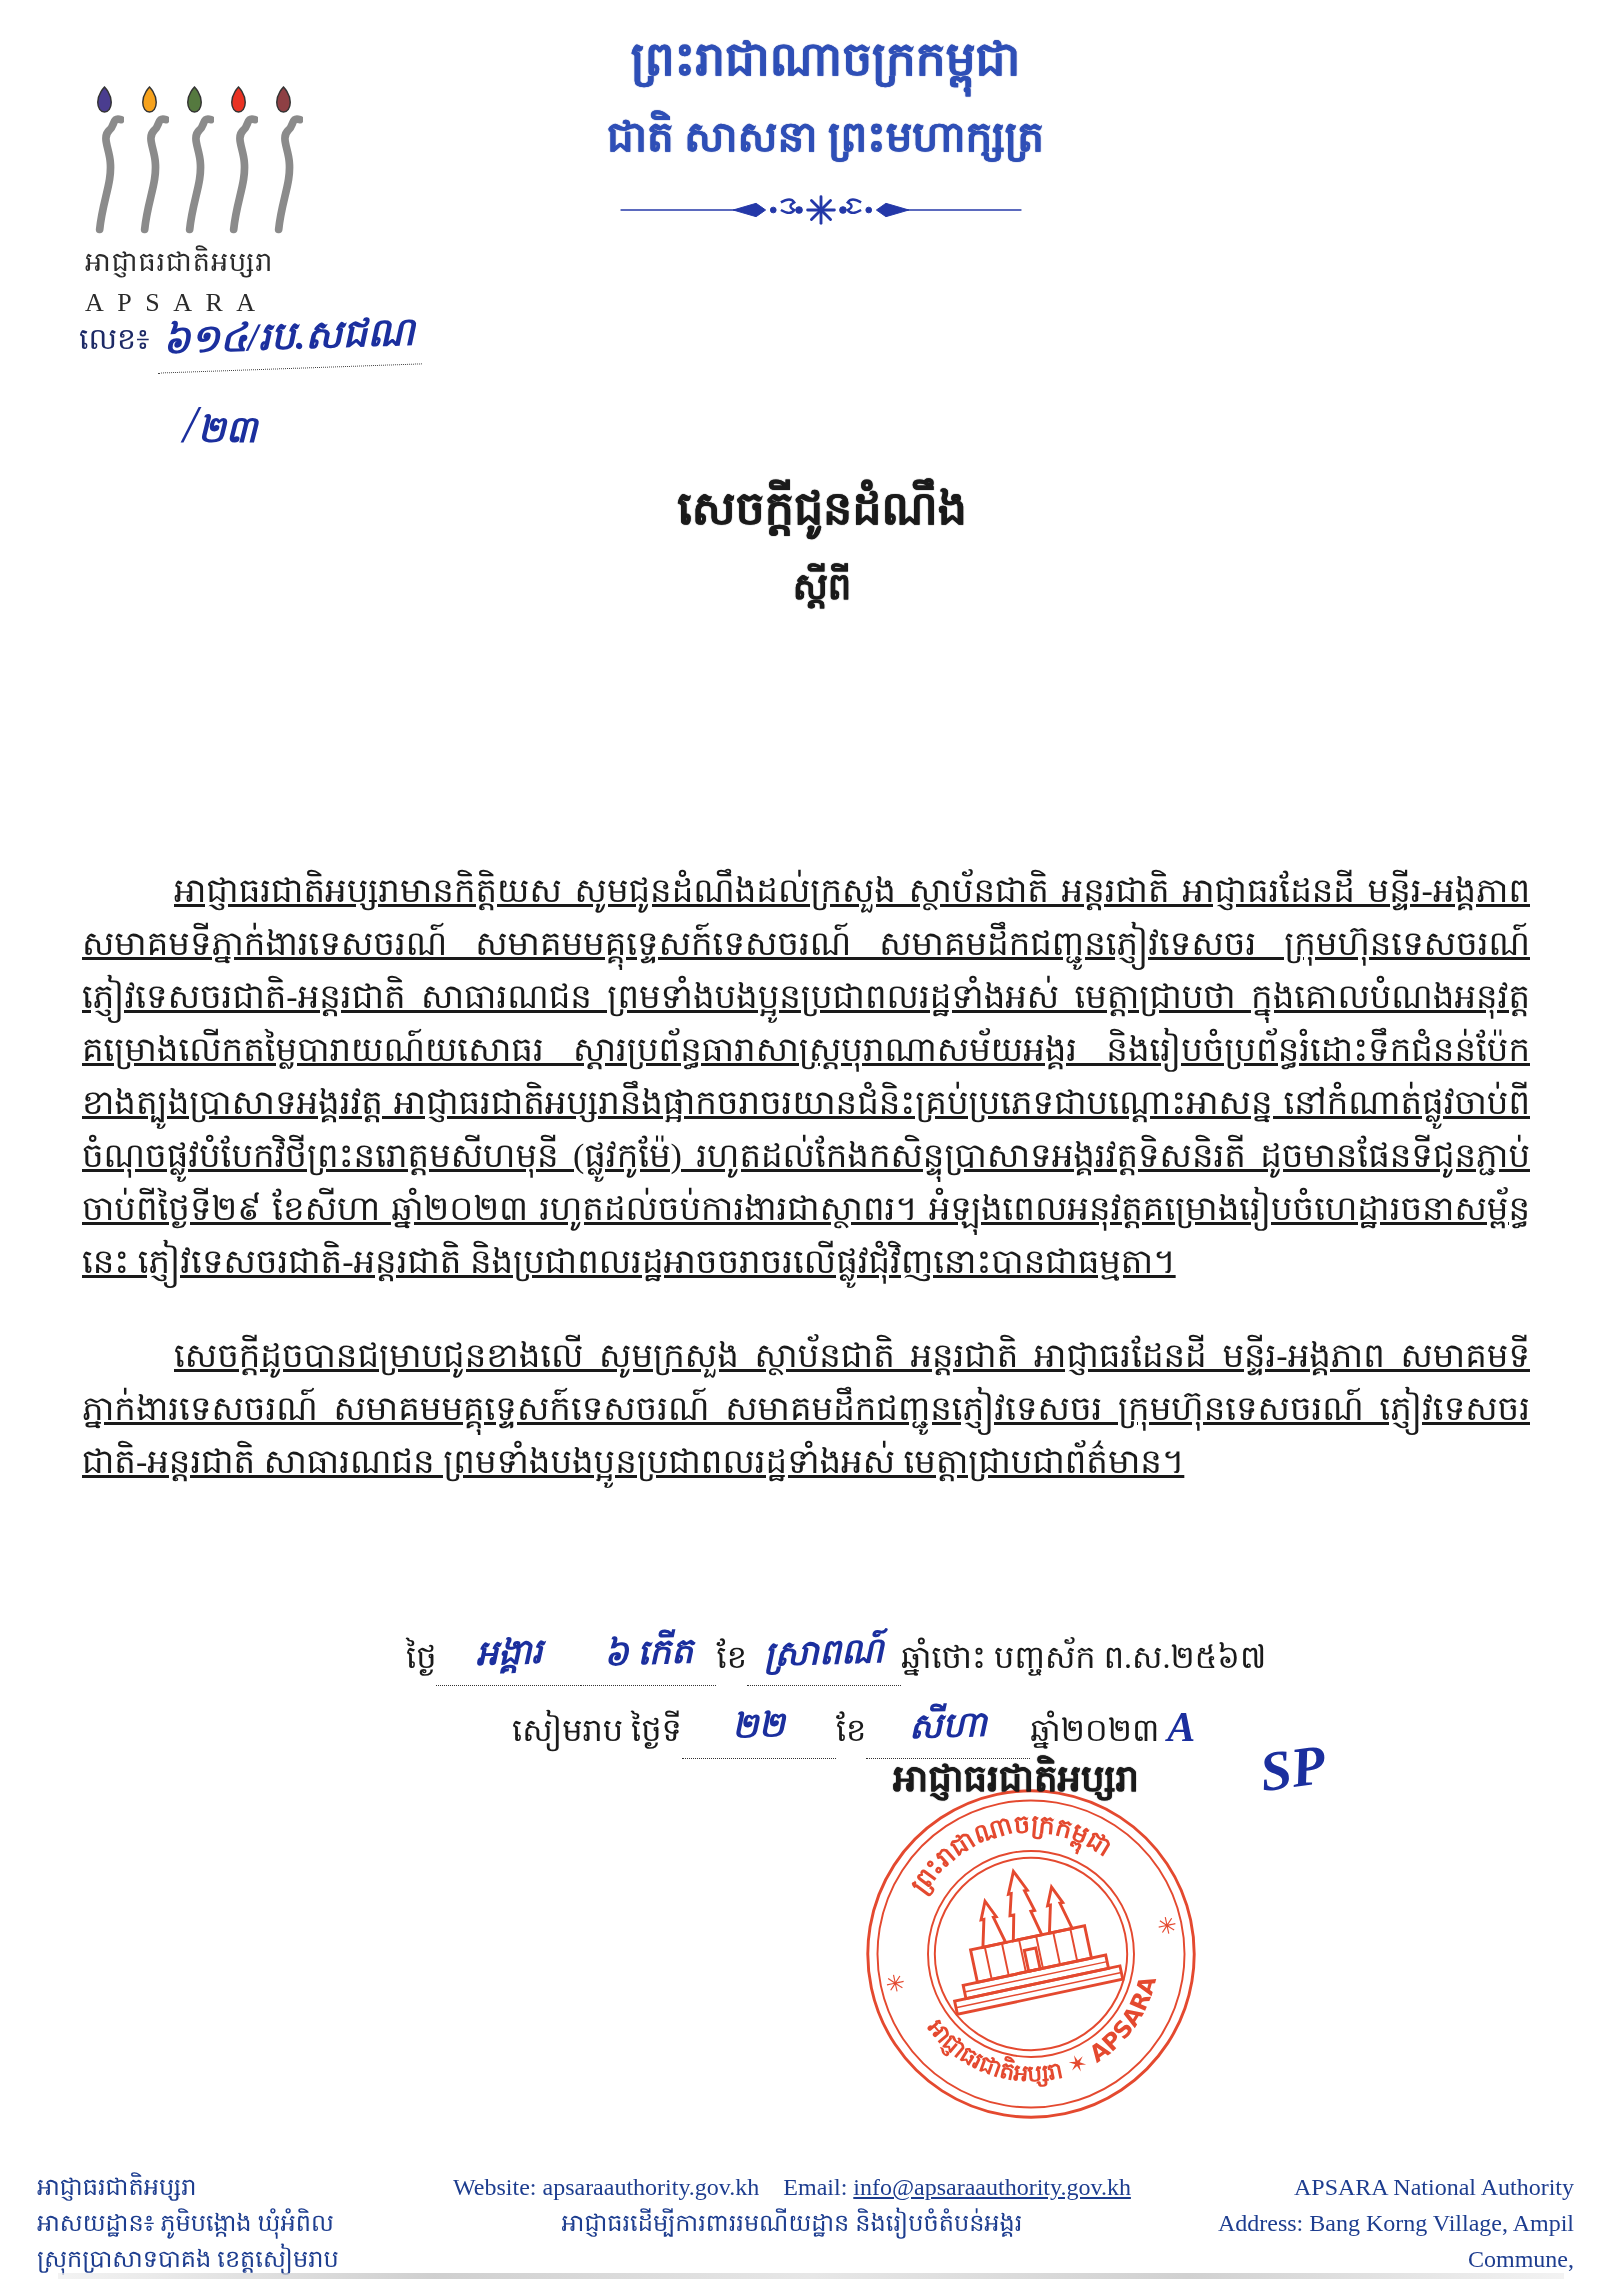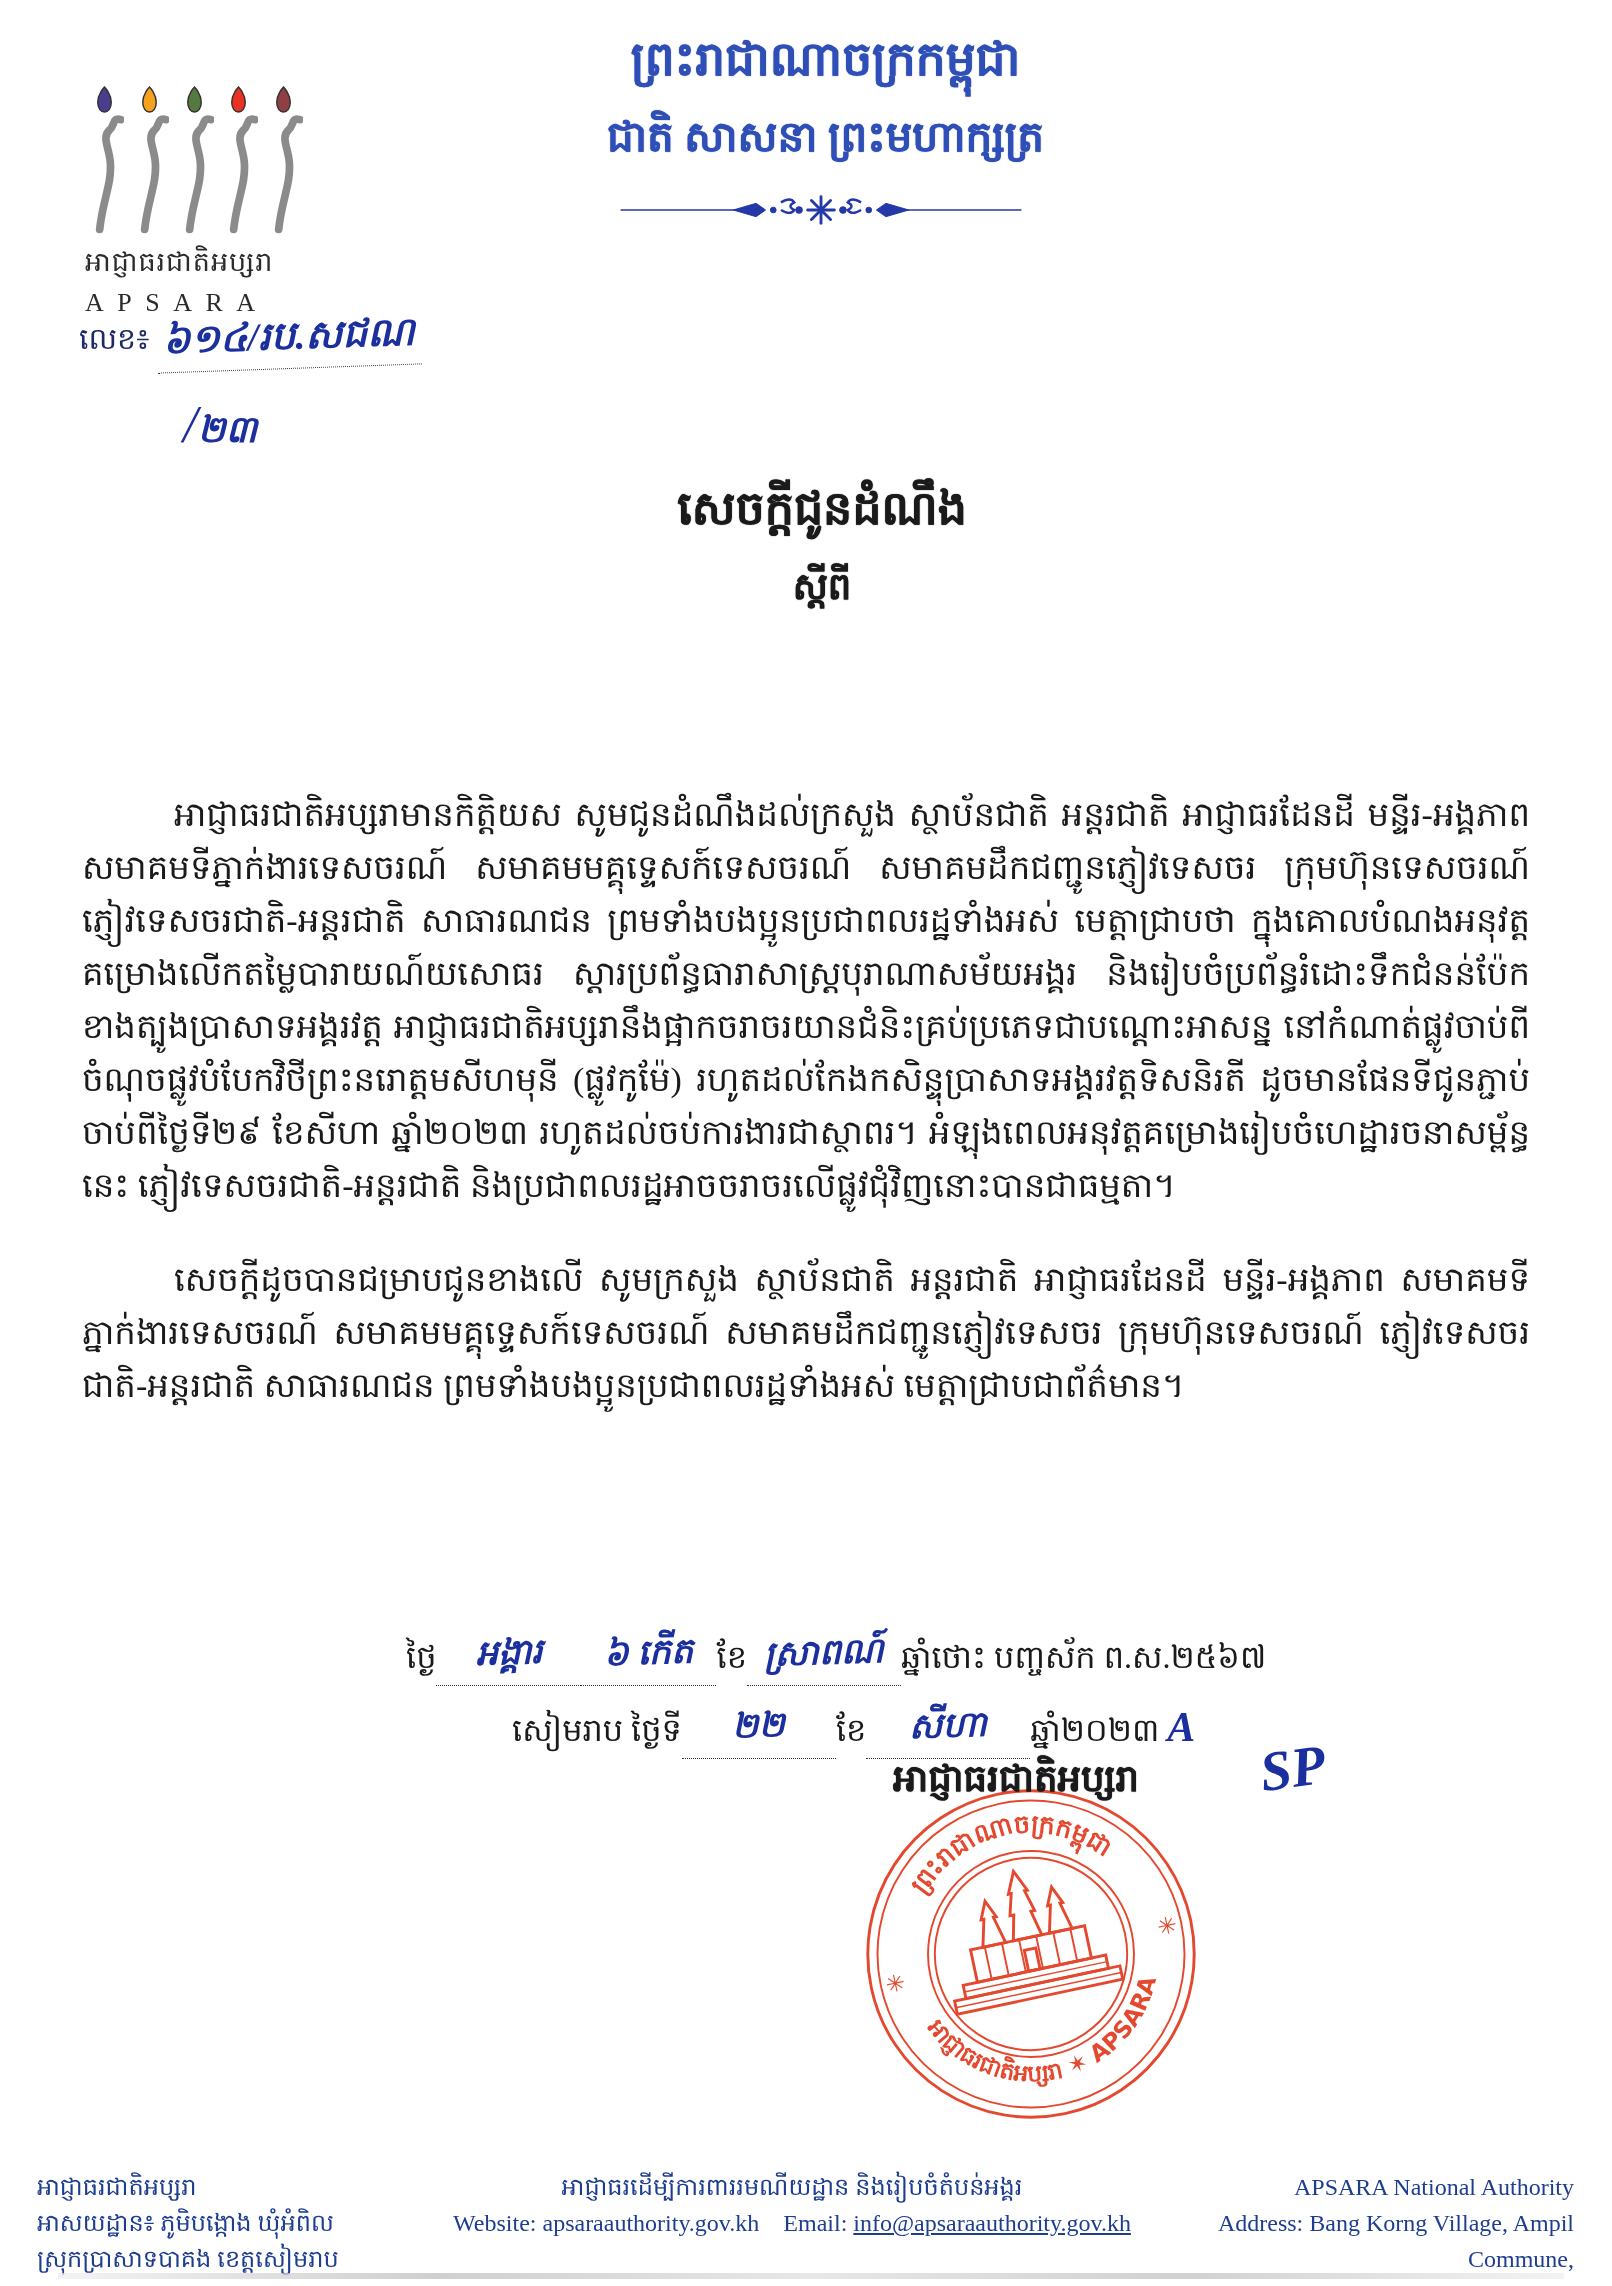--- a/index.html
+++ b/index.html
@@ -27,21 +27,21 @@
   #ref-line2 { left:183px; top:375px; font-size:37px;margin-top:20px; }
   .big-slash { font-size:52px; font-weight:normal; }
 
   
   #title-block { left:16px; top:479px; width:1612px; text-align:center; }
   .doc-heading { font-size:46px; font-weight:bold; text-shadow:0 0 1px #000; }
   .doc-subheading { font-size:37px; font-weight:bold; margin-top:17.4px; text-shadow:0 0 1px #000; }
   .subject { font-size:35px; font-weight:bold; margin-top:15.4px; line-height:66px; text-shadow:0 0 1px #000; padding:0 87px; }
 
   
-  #body-block { left:82px; top:788px; width:1448px; }
+  #body-block { left:82px; top:864px; width:1448px;text-decoration:underline; }
   #body-block p { font-size:34px; line-height:53px; text-align:justify; text-indent:92px; }
   #body-block p + p { margin-top:41px; }
 
   
   #date-block { left:406px; top:1634px; width:1101px; font-size:32px; }
   .dotted { display:inline-block; border-bottom:1.9px dotted #333; text-align:center; }
   .dotted .hw { display:inline-block; transform:translateY(-3.9px) rotate(-2deg); font-size:35px; }
   #date-line2 { margin-top:17.4px; padding-left:106px; }
   .hw-mark { font-size:42px; color:#1b2f9e; font-style:italic; font-weight:bold; }
   #authority-line { left:893px; top:1755px; font-size:37px; font-weight:bold; text-shadow:0 0 1px #000; z-index:3; }
@@ -189,27 +189,27 @@
   </g>
 </svg>
 
 <div class="abs footer-text" id="footer-left">
   <div>អាជ្ញាធរជាតិអប្សរា</div>
   <div>អាសយដ្ឋាន៖ ភូមិបង្កោង ឃុំអំពិល</div>
   <div>ស្រុកប្រាសាទបាគង ខេត្តសៀមរាប</div>
 </div>
 
 <div class="abs footer-text" id="footer-center">
-  <div>អាជ្ញាធរដើម្បីការពាររមណីយដ្ឋាន និងរៀបចំតំបន់អង្គរ</div>
   <div>
     <span>Website:</span>
     <span>apsaraauthority.gov.kh</span>&nbsp;&nbsp;&nbsp;
     <span>Email:</span>
     <span class="email-link">info@apsaraauthority.gov.kh</span>
   </div>
+  <div>អាជ្ញាធរដើម្បីការពាររមណីយដ្ឋាន និងរៀបចំតំបន់អង្គរ</div>
 </div>
 
 <div class="abs footer-text" id="footer-right">
   <div>APSARA National Authority</div>
   <div>Address: Bang Korng Village, Ampil Commune,</div>
   <div>Prasat Bakong District, Siem Reap Province</div>
 </div>
 
 <div class="abs" id="scan-edge"></div>
 

